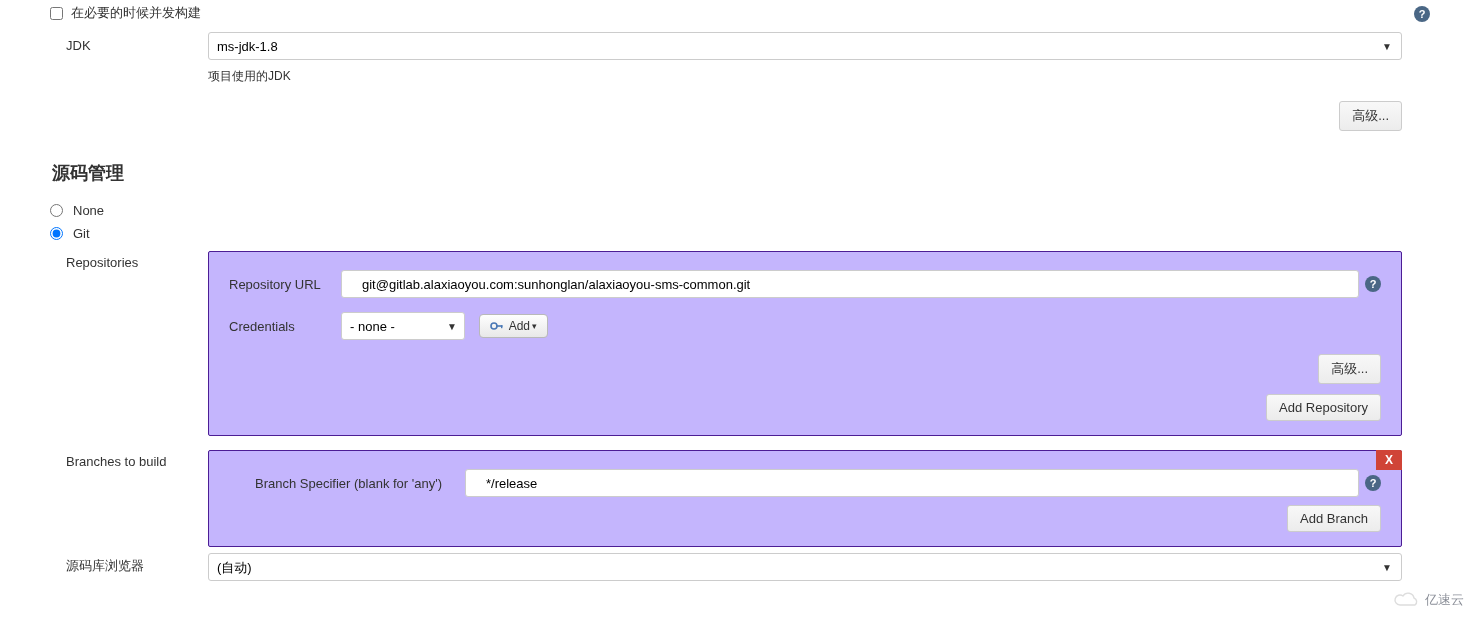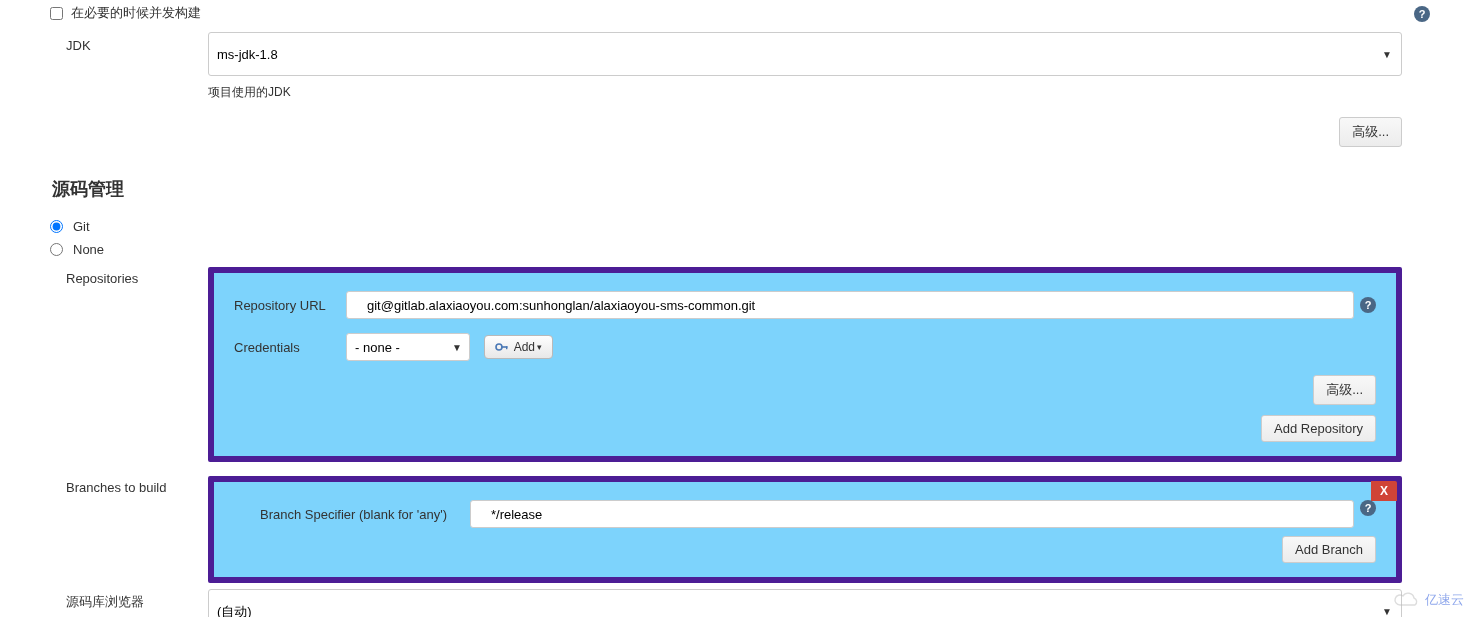--- a/index.html
+++ b/index.html
@@ -14,21 +14,21 @@
 .row { display: flex; align-items: flex-start; margin-bottom: 6px; }
 .checkbox-row { display: flex; align-items: center; padding: 4px 0 10px 42px; }
 .checkbox-row input[type=checkbox] { margin-right: 8px; width: 13px; height: 13px; }
 .checkbox-row label { font-size: 13px; }
 
 .label-col { width: 200px; padding-left: 58px; padding-top: 6px; font-size: 13px; }
 .field-col { flex: 1; padding-right: 64px; position: relative; }
 
 .select-wide, .input-wide {
   width: 100%;
-  height: 44px;
+  height: 28px;
   border: 1px solid #ccc;
   border-radius: 3px;
   padding: 2px 8px;
   font-size: 13px;
   background: #fff;
   appearance: none;
 }
 .select-wrap { position: relative; }
 .select-caret {
   position: absolute; right: 10px; top: 50%; transform: translateY(-50%);
@@ -52,22 +52,22 @@
 .section-heading {
   font-size: 18px;
   font-weight: bold;
   padding: 12px 0 14px 44px;
 }
 
 .radio-row { padding: 4px 0 4px 42px; display: flex; align-items: center; }
 .radio-row input[type=radio] { margin-right: 10px; width: 13px; height: 13px; }
 
 .block {
-  background: #7dd3fc;
-  border: 6px solid #4c1d95;
+  background: #c4b5fd;
+  border: 1px solid #4c1d95;
   border-radius: 2px;
   position: relative;
 }
 .block-inner { padding: 18px 20px 14px 20px; }
 
 .repo-row { display: flex; align-items: center; margin-bottom: 14px; }
 .repo-label { width: 112px; font-size: 13px; }
 .repo-field { flex: 1; position: relative; }
 .repo-field .input-wide { height: 28px; padding-left: 20px; }
 
@@ -108,21 +108,21 @@
 }
 
 .section-row { display: flex; align-items: flex-start; margin-top: 6px; }
 .section-label { width: 200px; padding-left: 58px; padding-top: 4px; font-size: 13px; }
 .section-body { flex: 1; padding-right: 64px; position: relative; }
 
 .inner-btn-right { display: flex; justify-content: flex-end; margin-top: 6px; }
 
 .watermark {
   position: fixed; bottom: 8px; right: 10px; opacity: 0.5;
-  display: flex; align-items: flex-start; font-size: 13px; color: #1d4ed8;
+  display: flex; align-items: flex-start; font-size: 13px; color: #0f172a;
 }
 .watermark svg { margin-right: 4px; }
 </style>
 </head>
 <body>
 
 <div class="container">
 
   <div class="checkbox-row">
     <input type="checkbox" style="">
@@ -143,26 +143,26 @@
   </div>
   <div class="hint">项目使用的JDK</div>
 
   <div class="btn-row-right">
     <button class="btn">高级...</button>
   </div>
 
   <div class="section-heading">源码管理</div>
 
   <div class="radio-row">
+    <input type="radio" name="scm" style="">
+    <label>None</label>
+  </div>
+  <div class="radio-row">
     <input type="radio" name="scm" checked="" style="">
     <label>Git</label>
-  </div>
-  <div class="radio-row">
-    <input type="radio" name="scm" style="">
-    <label>None</label>
   </div>
 
   <div class="section-row">
     <div class="section-label">Repositories</div>
     <div class="section-body">
       <div class="block">
         <div class="block-inner">
           <div class="repo-row">
             <div class="repo-label">Repository URL</div>
             <div class="repo-field" style="display:flex;align-items:center;">
@@ -205,21 +205,21 @@
   </div>
 
   <div class="section-row" style="margin-top:14px;">
     <div class="section-label">Branches to build</div>
     <div class="section-body">
       <div class="block">
         <div class="delete-x">X</div>
         <div class="block-inner">
           <div class="repo-row" style="margin-bottom:8px;margin-left:26px;">
             <div class="repo-label" style="width:210px;">Branch Specifier (blank for 'any')</div>
-            <div class="repo-field" style="display:flex;align-items:flex-start;">
+            <div class="repo-field" style="display:flex;align-items:center;">
               <input class="input-wide" type="text" value="*/release" style="">
               <span class="help-icon help-inline" style="flex:0 0 auto;">?</span>
             </div>
           </div>
           <div class="inner-btn-right">
             <button class="btn">Add Branch</button>
           </div>
         </div>
       </div>
 

